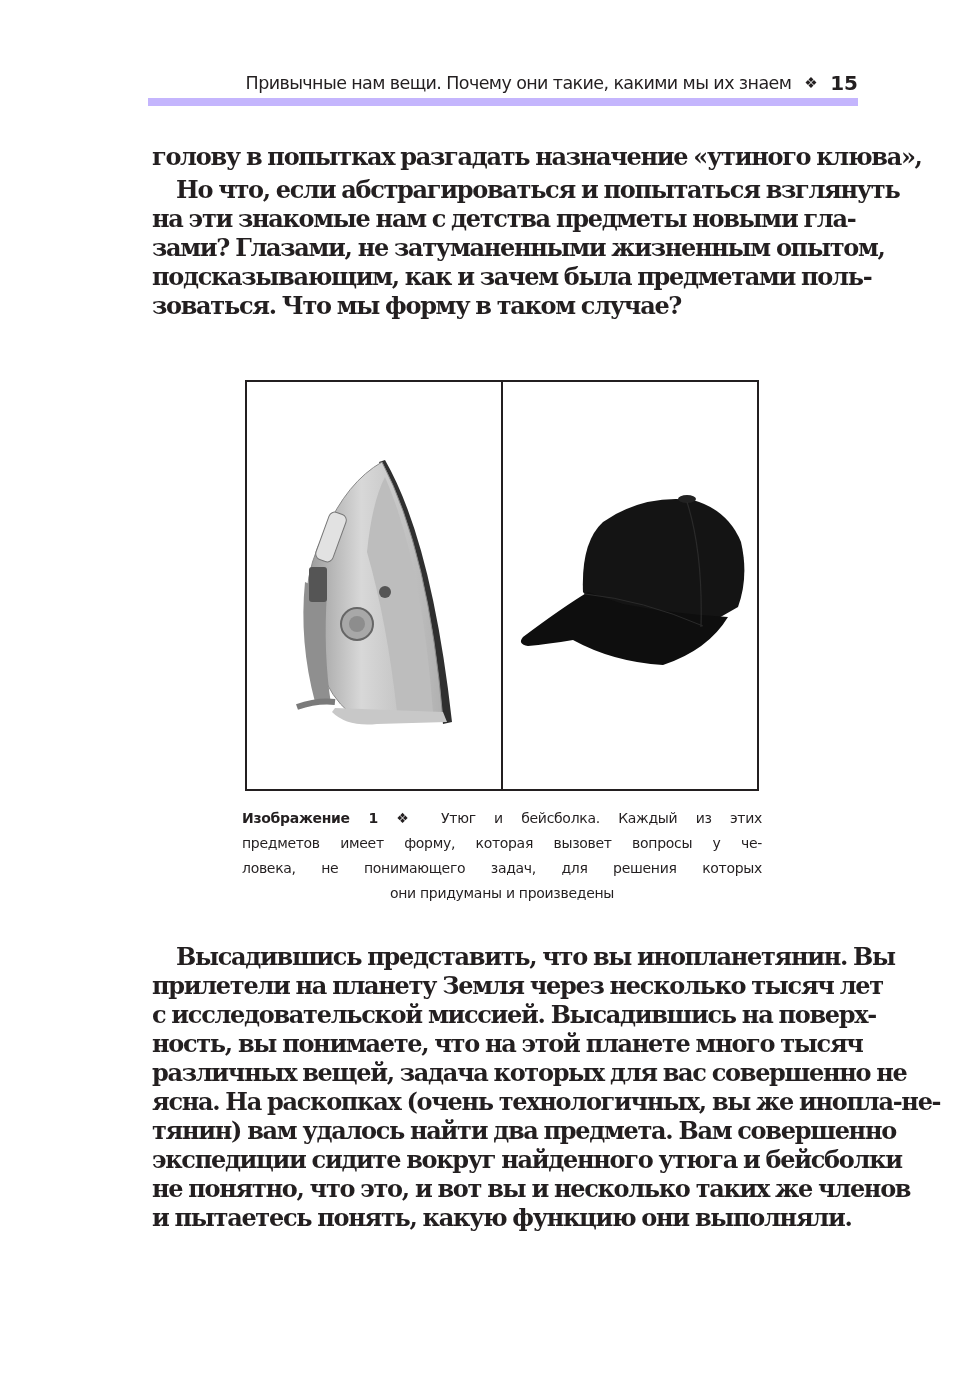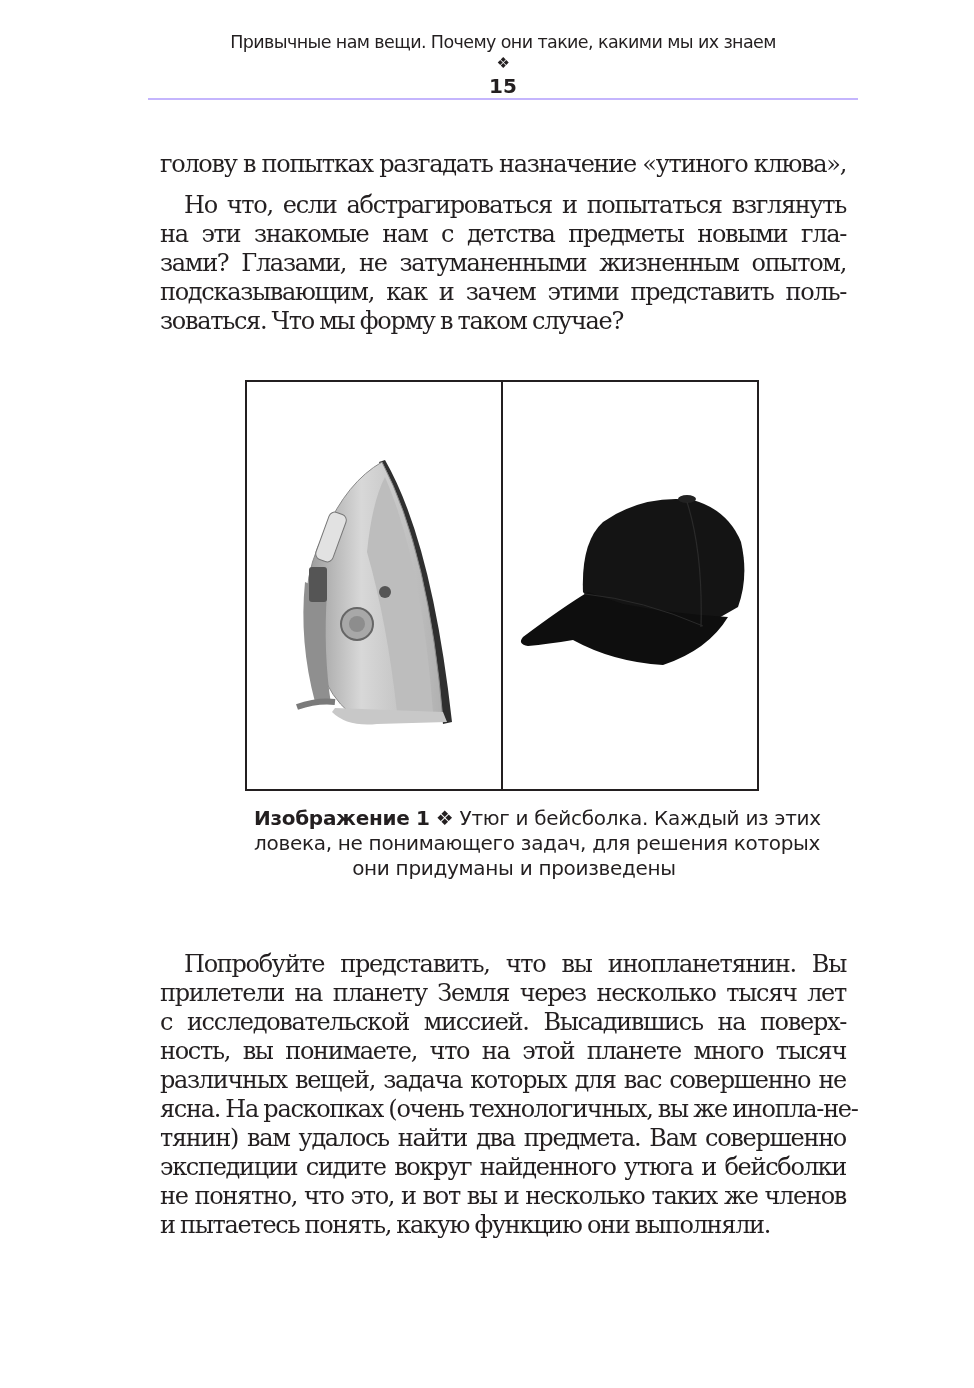--- a/index.html
+++ b/index.html
@@ -1,47 +1,46 @@
 <!DOCTYPE html>
 <html><head>
 <meta charset="utf-8">
 <style>
   html, body { margin: 0; padding: 0; background: #ffffff; }
   body { width: 974px; height: 1388px; position: relative; overflow: hidden; color: #231f20; }
   .header {
     position: absolute; left: 148px; top: 68px; width: 710px; height: 30px;
-    border-bottom: 2px solid #c4b5fd;
+    border-bottom: 8px solid #c4b5fd;
     font-family: "DejaVu Sans", sans-serif; font-size: 17.5px;
-    display: flex; justify-content: flex-end; align-items: center; gap: 2px;
+    display: flex; justify-content: flex-end; align-items: center; gap: 13px;
     letter-spacing: -0.6px;
-    flex-direction: column;
   }
   .header .orn { font-size: 15px; }
   .header .pno { font-weight: bold; font-size: 20px; letter-spacing: 0; }
   .body-text {
     position: absolute; left: 148px; width: 710px;
     font-family: "DejaVu Serif", serif; font-size: 24px; line-height: 29px;
     text-align: justify; letter-spacing: -1.3px; word-spacing: -1px;
   }
-  .body-text p { margin: 12px; }
+  .body-text p { margin: 4px; font-weight: bold; }
   .line { display: block; text-align: justify; text-align-last: justify; white-space: nowrap; }
   .line.last { text-align-last: left; }
   .indent { padding-left: 24px; }
   .p1 { top: 138px; }
   .p2 { top: 938px; }
   .figure {
     position: absolute; left: 245px; top: 380px; width: 510px; height: 407px;
     border: 2px solid #231f20; display: flex;
   }
   .panel { flex: 1; position: relative; background: #fff; }
   .panel.left { border-right: 2px solid #231f20; }
   .panel svg { position: absolute; left: 0; top: 0; }
   .caption {
-    position: absolute; left: 254px; top: 806px; width: 520px;
-    font-family: "DejaVu Sans", sans-serif; font-size: 20px; line-height: 25px;
+    position: absolute; left: 242px; top: 806px; width: 520px;
+    font-family: "DejaVu Sans", sans-serif; font-size: 14px; line-height: 25px;
     letter-spacing: -0.3px;
   }
   .caption .cline { display: block; text-align: justify; text-align-last: justify; white-space: nowrap; }
   .caption .cline.center { text-align-last: center; }
   .caption b { font-weight: bold; }
 </style>
 </head>
 <body>
 
 <div class="header">
@@ -51,21 +50,21 @@
 </div>
 
 <div class="body-text p1">
   <p>
     <span class="line">голову в попытках разгадать назначение «утиного клюва»,</span>
   </p>
   <p>
     <span class="line indent">Но что, если абстрагироваться и попытаться взглянуть</span>
     <span class="line">на эти знакомые нам с детства предметы новыми гла-</span>
     <span class="line">зами? Глазами, не затуманенными жизненным опытом,</span>
-    <span class="line">подсказывающим, как и зачем этими представить поль-</span>
+    <span class="line">подсказывающим, как и зачем была предметами поль-</span>
     <span class="line last">зоваться. Что мы форму в таком случае?</span>
   </p>
 </div>
 
 <div class="figure">
   <div class="panel left">
     <svg width="254" height="407" viewBox="0 0 254 407">
       <defs>
         <linearGradient id="ironBody" x1="0" y1="0" x2="1" y2="0">
           <stop offset="0" stop-color="#9a9a9a"></stop>
@@ -109,27 +108,28 @@
     </svg>
   </div>
 </div>
 
 <div class="caption">
   <span class="cline">
     <b>Изображение 1</b>
     <span>❖</span>
     <span>Утюг и бейсболка. Каждый из этих</span>
   </span>
+  <span class="cline">предметов имеет форму, которая вызовет вопросы у че-</span>
   <span class="cline">ловека, не понимающего задач, для решения которых</span>
   <span class="cline center">они придуманы и произведены</span>
 </div>
 
 <div class="body-text p2">
   <p>
-    <span class="line indent">Попробуйте представить, что вы инопланетянин. Вы</span>
+    <span class="line indent">Высадившись представить, что вы инопланетянин. Вы</span>
     <span class="line">прилетели на планету Земля через несколько тысяч лет</span>
     <span class="line">с исследовательской миссией. Высадившись на поверх-</span>
     <span class="line">ность, вы понимаете, что на этой планете много тысяч</span>
     <span class="line">различных вещей, задача которых для вас совершенно не</span>
     <span class="line">ясна. На раскопках (очень технологичных, вы же инопла-не-</span>
     <span class="line">тянин) вам удалось найти два предмета. Вам совершенно</span>
     <span class="line">экспедиции сидите вокруг найденного утюга и бейсболки</span>
     <span class="line">не понятно, что это, и вот вы и несколько таких же членов</span>
     <span class="line last">и пытаетесь понять, какую функцию они выполняли.</span>
   </p>

